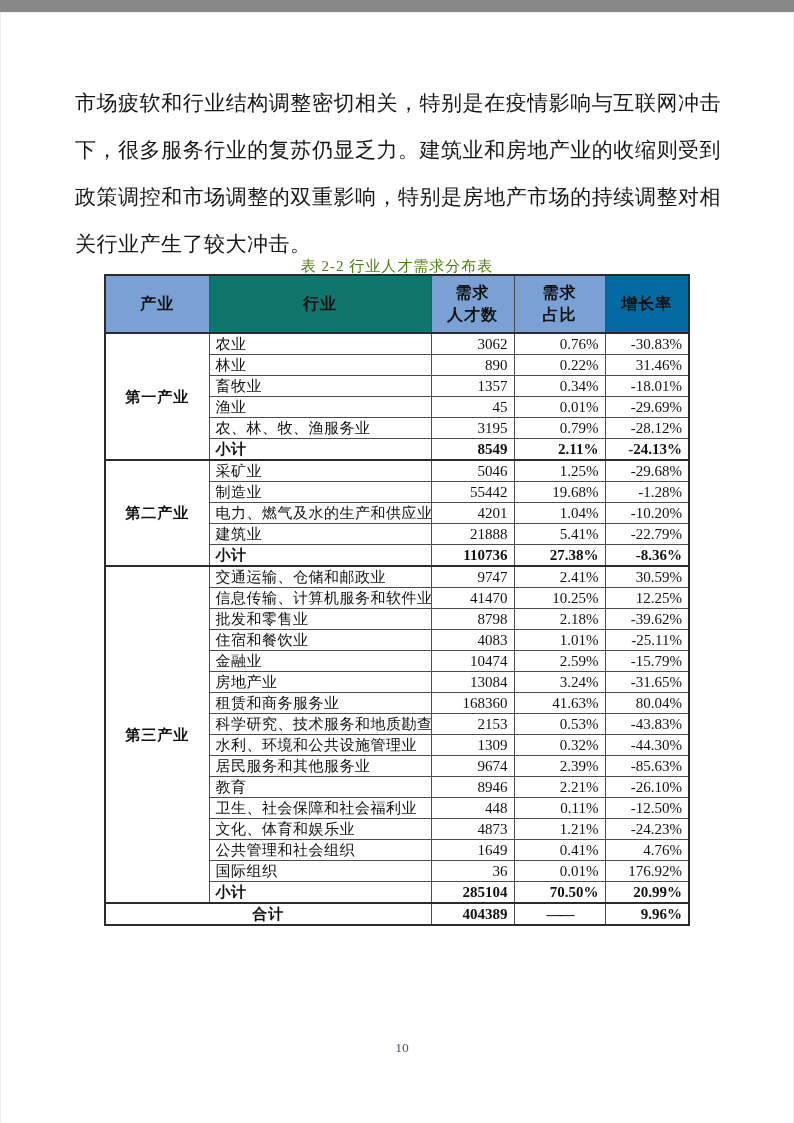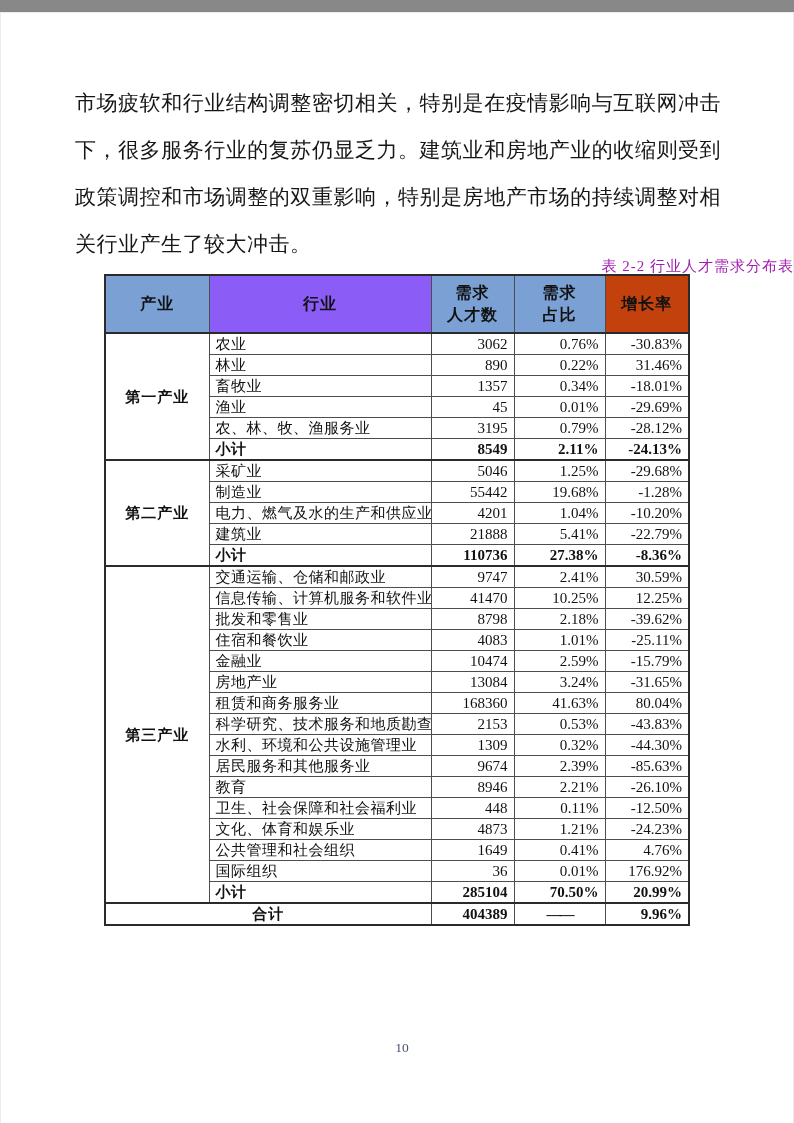--- a/index.html
+++ b/index.html
@@ -24,23 +24,23 @@
     line-height: 47px;
     text-align: justify;
     letter-spacing: 0.5px;
     color: #161616;
   }
   .table-caption {
     position: absolute;
     top: 245px;
     left: 0;
     width: 100%;
-    text-align: right;
+    text-align: center;
     font-size: 15px;
-    color: #a21caf;
+    color: #4d7c0f;
     letter-spacing: 1px;
   }
   table.data-table {
     position: absolute;
     left: 104px;
     top: 262px;
     width: 584px;
     border-collapse: collapse;
     table-layout: fixed;
     border: 2px solid #2b2b2b;
@@ -114,26 +114,26 @@
     <colgroup>
       <col style="width:104px">
       <col style="width:222px">
       <col style="width:83px">
       <col style="width:91px">
       <col style="width:84px">
     </colgroup>
     <thead>
       <tr>
         <th style="background: rgb(122, 160, 212);">产业</th>
-        <th style="background: #8b5cf6;">行业</th>
+        <th style="background: #0f766e;">行业</th>
         <th style="background: rgb(122, 160, 212);">需求
 人才数</th>
         <th style="background: rgb(122, 160, 212);">需求
 占比</th>
-        <th style="background: #c2410c;">增长率</th>
+        <th style="background: #0369a1;">增长率</th>
       </tr>
     </thead>
     <tbody>
         <tr class="section-start">
           <td class="sector-cell" rowspan="6">第一产业</td>
           <td class="industry-cell">农业</td>
           <td class="num-cell">3062</td>
           <td class="num-cell">0.76%</td>
           <td class="num-cell">-30.83%</td>
         </tr>

